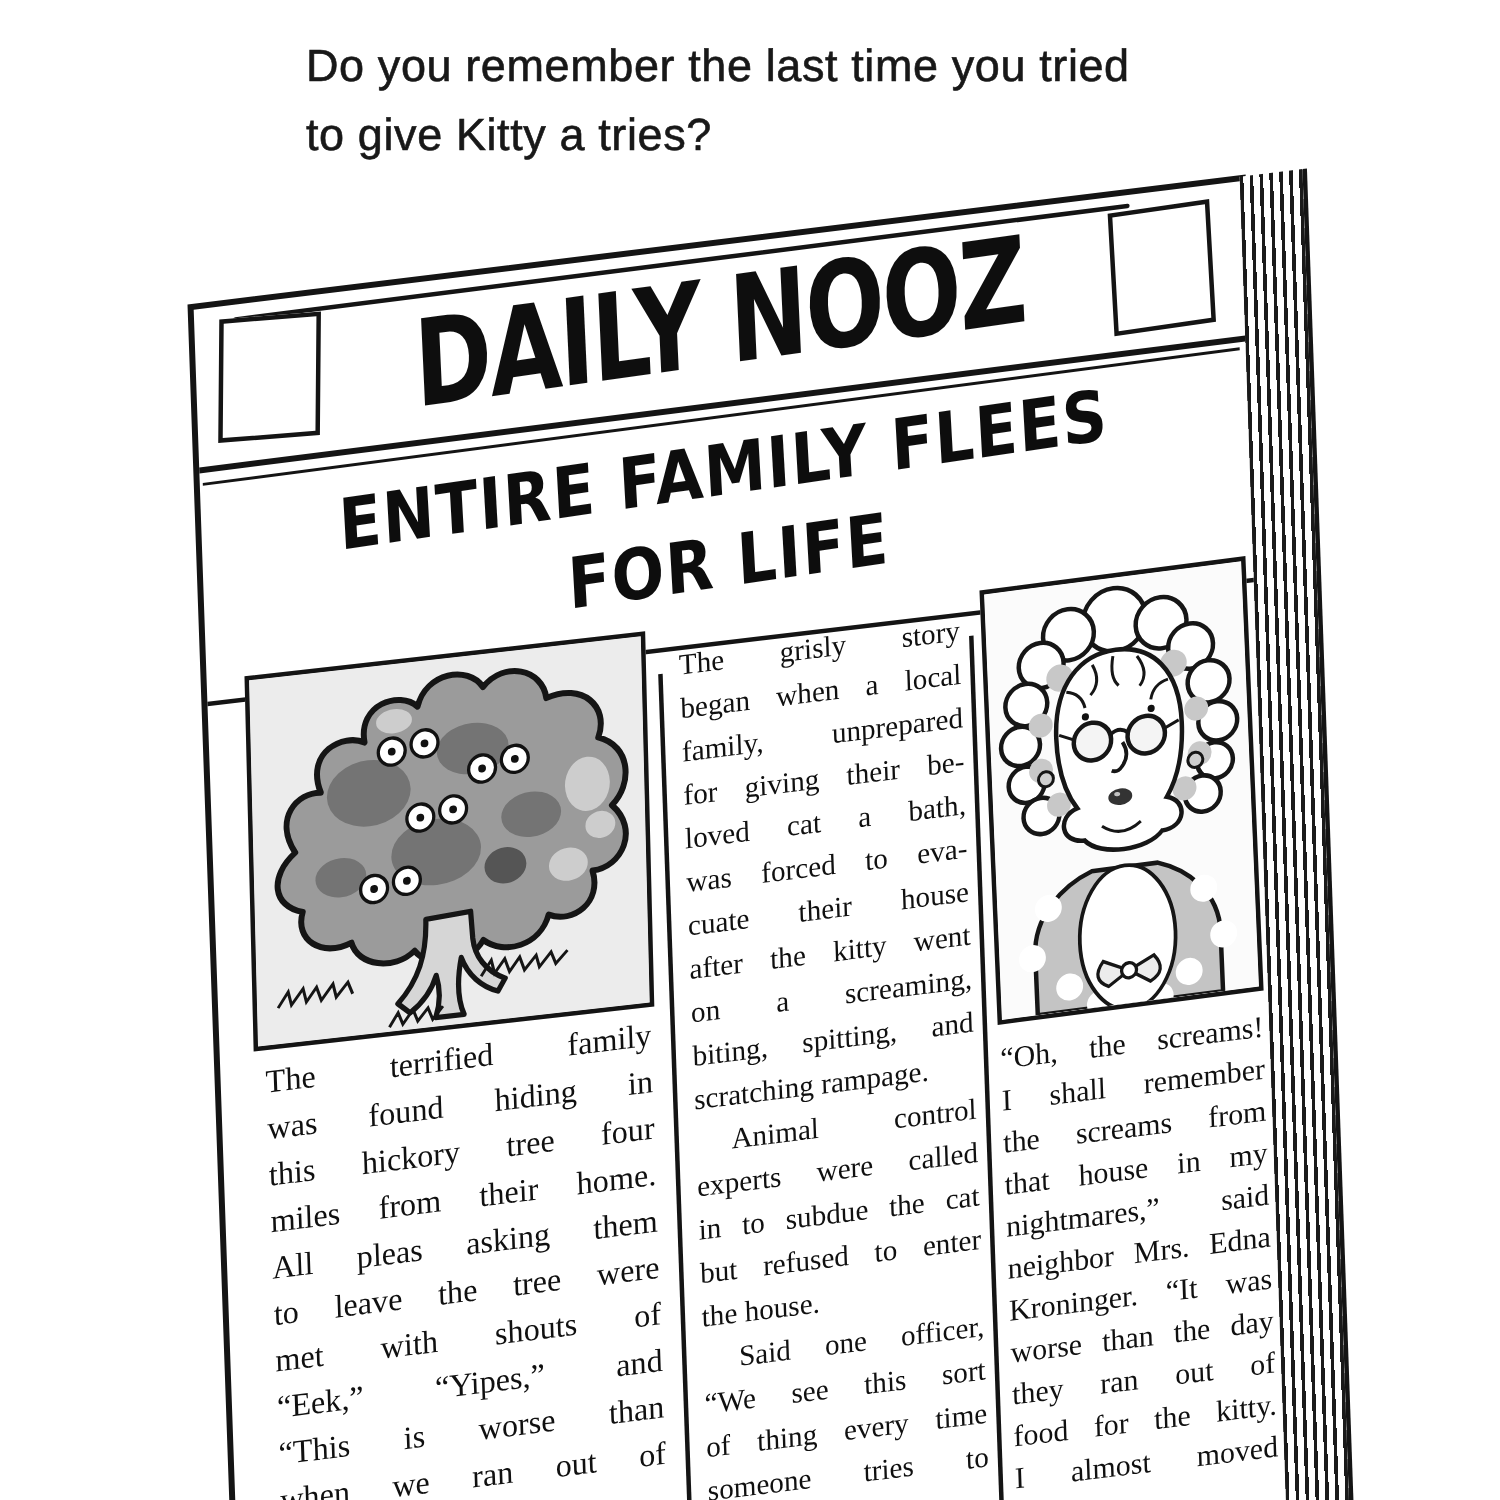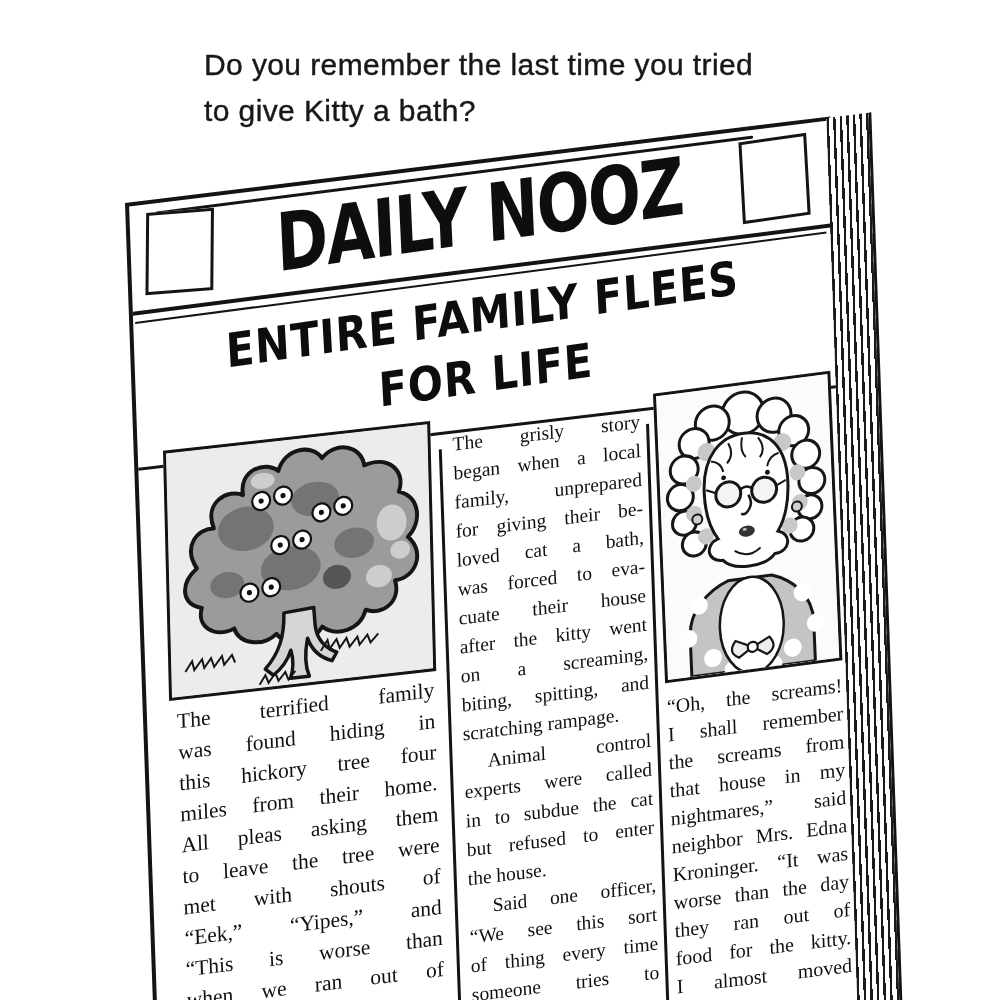--- a/index.html
+++ b/index.html
@@ -1,19 +1,19 @@
 <!DOCTYPE html>
 <html><head>
 <meta charset="utf-8">
 <style>
   html,body{margin:0;padding:0;width:1000px;height:1000px;overflow:hidden;background:#fff;}
   body{font-family:"Liberation Sans",sans-serif;position:relative;}
 
   .caption{position:absolute;left:204px;top:22px;width:640px;font-size:30px;line-height:46px;
-    color:#181818;letter-spacing:.4px;margin-top:20px;-webkit-text-stroke:.4px #181818;}
+    color:#181818;letter-spacing:.4px;-webkit-text-stroke:.4px #181818;}
 
   
   .paper{position:absolute;left:125px;top:203px;width:700px;height:960px;background:#fff;
     border:4px solid #141414;transform:rotate(-2deg) skewY(-5deg);transform-origin:0 0;}
 
   .topline2{position:absolute;left:26px;top:7px;width:600px;height:2.5px;background:#141414;
     transform:rotate(-.25deg);border-radius:2px;}
 
   .stack{position:absolute;left:700px;top:-3px;width:42px;height:960px;
     background:repeating-linear-gradient(90deg,#1a1a1a 0 2.4px,#ffffff 2.4px 6.6px);
@@ -50,21 +50,21 @@
 
   .bline{display:flex;justify-content:space-between;white-space:nowrap;}
   .bline.flush{display:block;}
   .bline.indent{padding-left:24px;}
 </style>
 </head>
 <body>
 
 <div class="caption">
   <div>Do you remember the last time you tried</div>
-  <div>to give Kitty a bath?</div>
+  <div>to give Kitty a tries?</div>
 </div>
 
 <div class="paper">
   <div class="stack"></div>
   <div class="topline2"></div>
 
   <div class="earbox l"></div>
   <div class="earbox r"></div>
   <div class="masthead">DAILY NOOZ</div>
   <div class="mrule1"></div>

